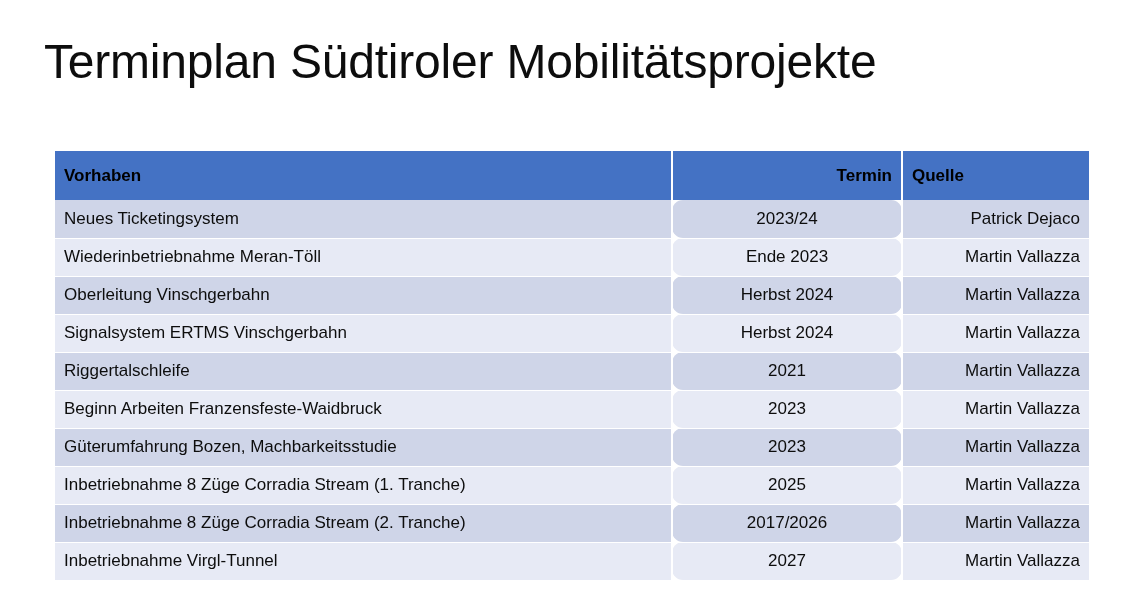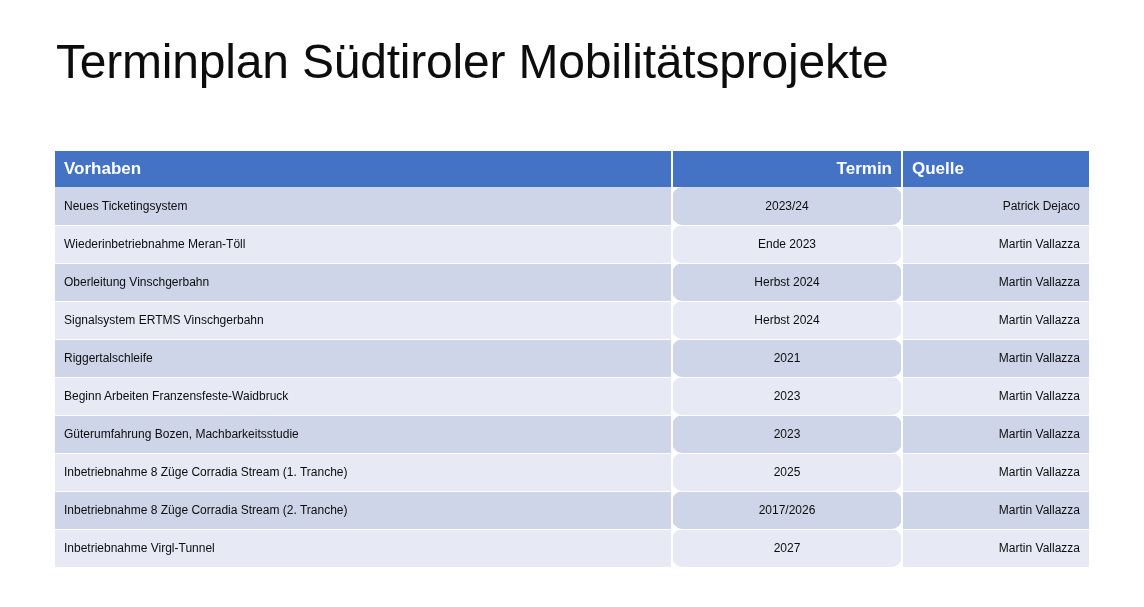--- a/index.html
+++ b/index.html
@@ -16,21 +16,21 @@
   }
 
   .slide {
     position: absolute;
     inset: 0;
     background: #FFFFFF;
   }
 
   .slide-title {
     position: absolute;
-    left: 56px;
+    left: 44px;
     top: 31px;
     font-size: 48px;
     line-height: 62px;
     font-weight: 300;
     color: #0D0D0D;
     letter-spacing: -0.2px;
     white-space: nowrap;
   }
 
   .table-wrap {
@@ -45,37 +45,37 @@
     border-collapse: collapse;
     table-layout: fixed;
   }
 
   table.schedule col.c-vorhaben { width: 617px; }
   table.schedule col.c-termin   { width: 230px; }
   table.schedule col.c-quelle   { width: 187px; }
 
   table.schedule thead th {
     background: #4472C4;
-    color: #ffffff;
+    color: #000000;
     font-size: 17px;
     font-weight: bold;
-    height: 36px;
+    height: 49px;
     padding: 0 9px;
     border-right: 2px solid #FFFFFF;
     box-sizing: border-box;
     vertical-align: middle;
   }
   table.schedule thead th:last-child { border-right: none; }
 
   th.h-vorhaben { text-align: left; }
   th.h-termin   { text-align: right; }
   th.h-quelle   { text-align: left; }
 
   table.schedule tbody td {
-    font-size: 12px;
+    font-size: 17px;
     color: #0D0D0D;
     height: 38px;
     padding: 0 9px;
     border-right: 2px solid #FFFFFF;
     border-bottom: 1px solid #FFFFFF;
     box-sizing: border-box;
     vertical-align: middle;
     white-space: nowrap;
     overflow: hidden;
     margin-left: 21px;

